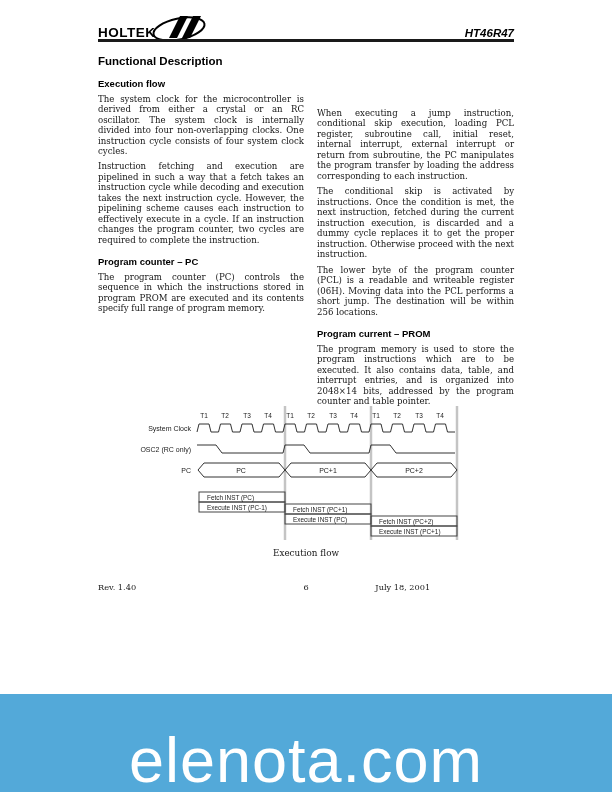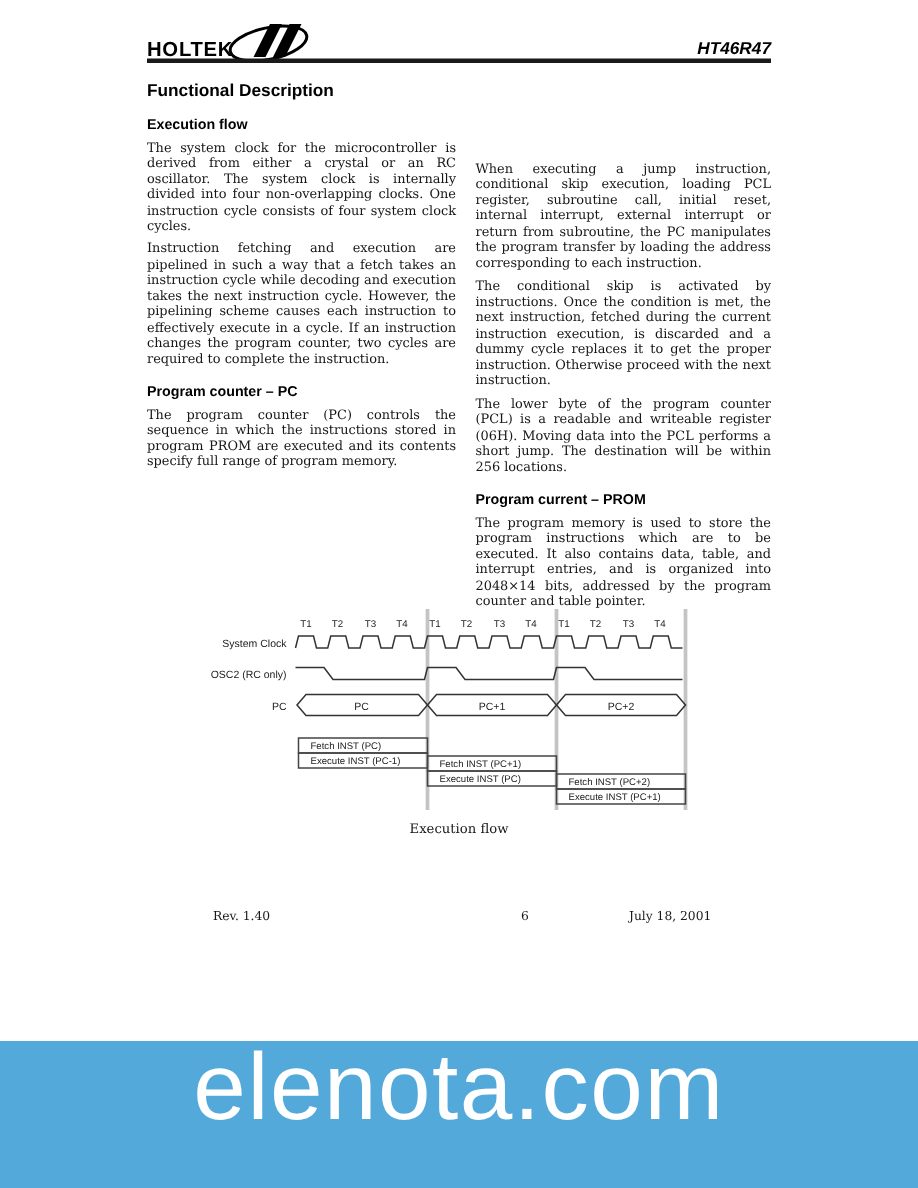--- a/index.html
+++ b/index.html
@@ -47,32 +47,31 @@
   .diagram .rowlabel{font-size:7px;}
   .diagram .tlabel{font-size:6.5px;}
   .diagram .buslabel{font-size:7px;}
   .diagram .boxlabel{font-size:6.4px;}
   .diagram-caption{
     position:absolute;left:0;width:612px;top:548px;text-align:center;
     font-family:"DejaVu Serif","Liberation Serif",serif;font-size:8.8px;color:#161616;
   }
   
   .footer{
-    position:absolute;left:98px;width:416px;top:605px;
+    position:absolute;left:98px;width:416px;top:582px;
     font-family:"DejaVu Serif","Liberation Serif",serif;font-size:8.2px;color:#1a1a1a;
     display:flex;
-    margin-left:44px;
   }
   .footer .f-left{flex:1;text-align:left;}
   .footer .f-center{flex:1;text-align:center;}
   .footer .f-right{flex:1;}
   
   .banner{
     position:absolute;left:0;top:694px;width:612px;height:98px;
-    background:#53a9d9;display:flex;align-items:flex-start;justify-content:center;
+    background:#53a9d9;display:flex;align-items:flex-end;justify-content:center;
   }
   .banner span{
     color:#ffffff;font-family:"Liberation Sans",sans-serif;
     font-size:63px;letter-spacing:1px;line-height:1;
   }
 </style>
 </head>
 <body>
 
 <div class="page">

